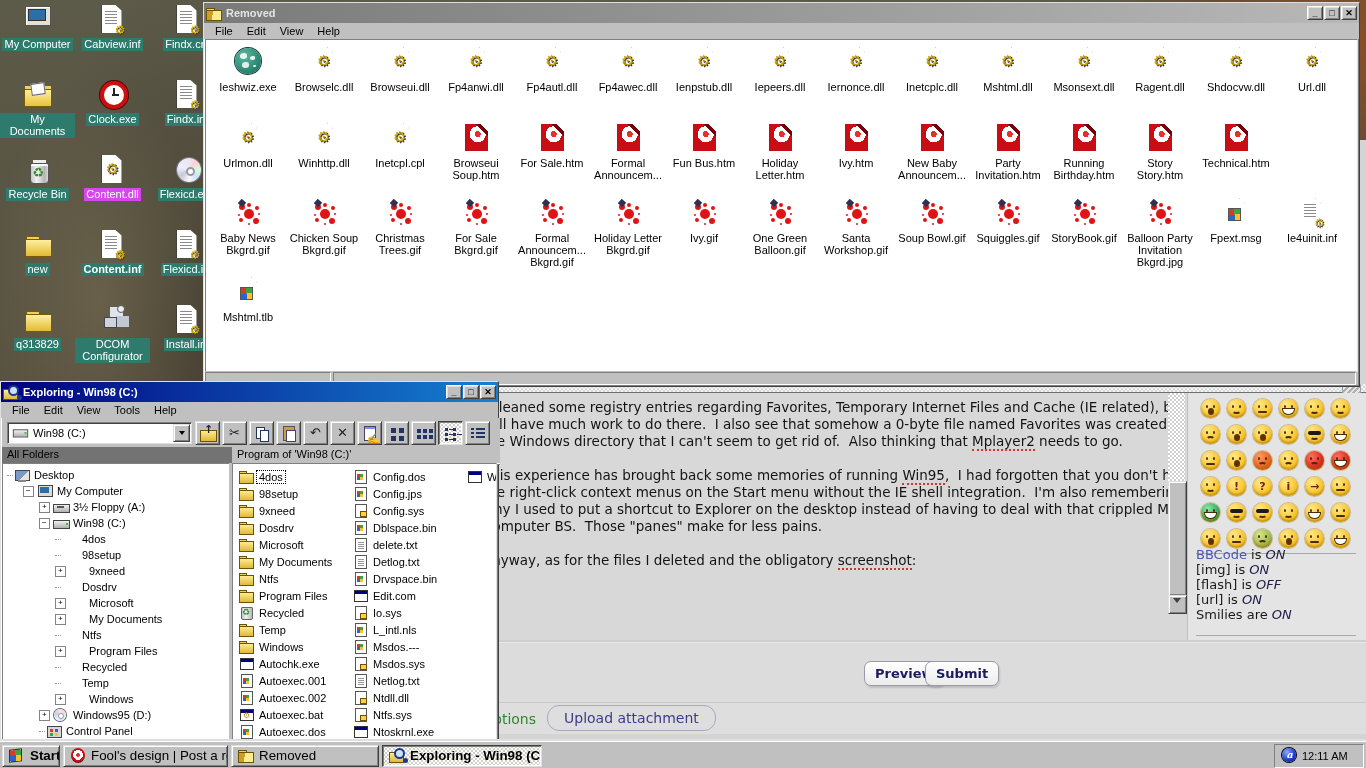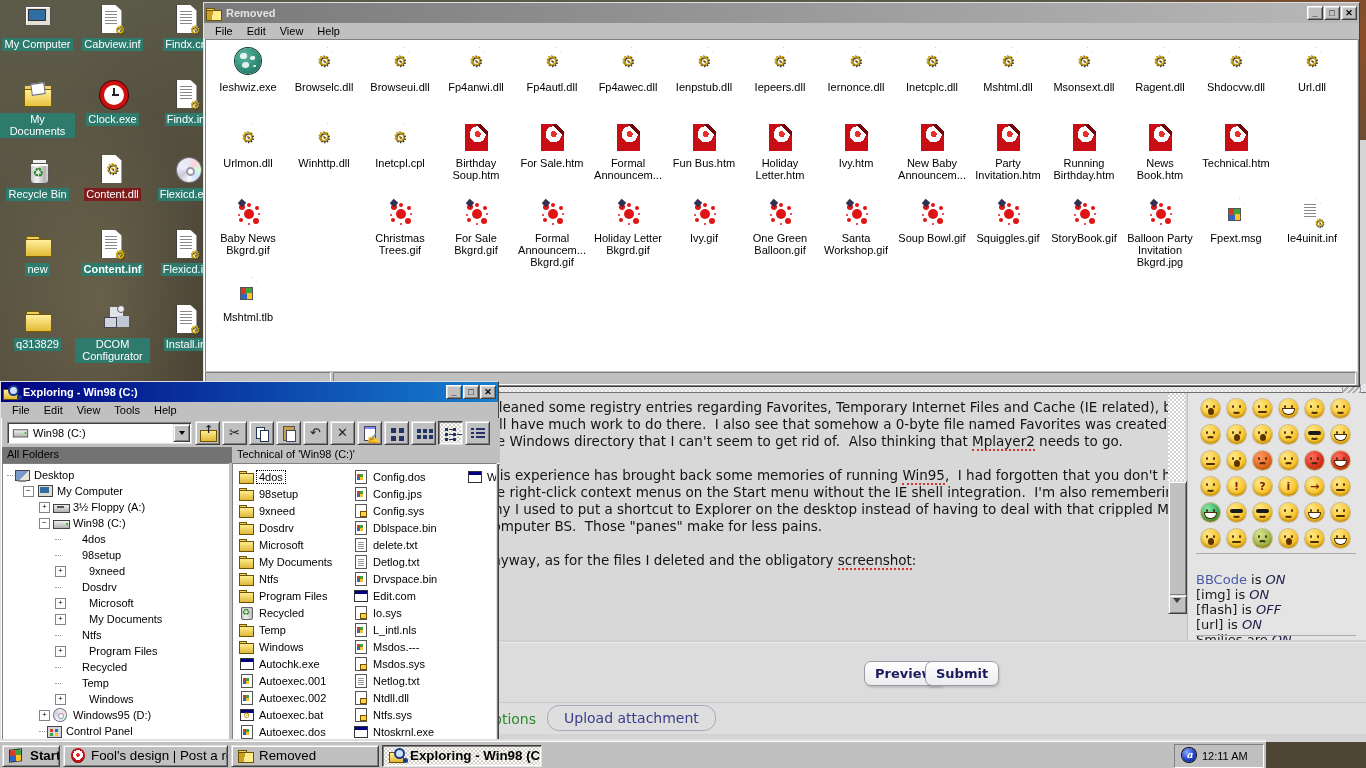--- a/index.html
+++ b/index.html
@@ -196,21 +196,21 @@
   <div id="wallpaper" class="abs"></div>
 
   <div id="desktop-icons" class="abs" style="left:0;top:0;width:230px;height:740px;">
       <div class="dicon" style="left: 0px; top: 4px;"><div class="ic ic-computer"></div><span class="dlabel" style="background: rgb(46, 123, 109);">My Computer</span></div>
       <div class="dicon" style="left: 75px; top: 4px;"><div class="ic ic-inf"></div><span class="dlabel" style="background: rgb(46, 123, 109);">Cabview.inf</span></div>
       <div class="dicon" style="left: 150px; top: 4px;"><div class="ic ic-inf"></div><span class="dlabel" style="background: rgb(46, 123, 109);">Findx.cnt</span></div>
       <div class="dicon" style="left: 0px; top: 79px;"><div class="ic ic-mydocs"></div><span class="dlabel" style="background: rgb(46, 123, 109);">My Documents</span></div>
       <div class="dicon" style="left: 75px; top: 79px; text-decoration: underline;"><div class="ic ic-clock"></div><span class="dlabel" style="background: rgb(46, 123, 109);">Clock.exe</span></div>
       <div class="dicon" style="left: 150px; top: 79px;"><div class="ic ic-inf"></div><span class="dlabel" style="background: rgb(46, 123, 109);">Findx.inf</span></div>
       <div class="dicon" style="left: 0px; top: 154px;"><div class="ic ic-bin"></div><span class="dlabel" style="background: rgb(46, 123, 109);">Recycle Bin</span></div>
-      <div class="dicon" style="left: 75px; top: 154px;"><div class="ic ic-gear"></div><span class="dlabel" style="background: #7f1d1d;">Content.dll</span></div>
+      <div class="dicon" style="left: 75px; top: 154px;"><div class="ic ic-gear"></div><span class="dlabel" style="background: #d946ef;">Content.dll</span></div>
       <div class="dicon" style="left: 150px; top: 154px;"><div class="ic ic-cd"></div><span class="dlabel" style="background: rgb(46, 123, 109);">Flexicd.exe</span></div>
       <div class="dicon" style="left: 0px; top: 229px;"><div class="ic ic-folder"></div><span class="dlabel" style="background: rgb(46, 123, 109);">new</span></div>
       <div class="dicon" style="left: 75px; top: 229px; font-weight: bold;"><div class="ic ic-inf"></div><span class="dlabel" style="background: rgb(46, 123, 109);">Content.inf</span></div>
       <div class="dicon" style="left: 150px; top: 229px;"><div class="ic ic-inf"></div><span class="dlabel" style="background: rgb(46, 123, 109);">Flexicd.inf</span></div>
       <div class="dicon" style="left: 0px; top: 304px; text-decoration: underline;"><div class="ic ic-folder"></div><span class="dlabel" style="background: rgb(46, 123, 109);">q313829</span></div>
       <div class="dicon" style="left: 75px; top: 304px;"><div class="ic ic-dcom"></div><span class="dlabel" style="background: rgb(46, 123, 109);">DCOM Configurator</span></div>
       <div class="dicon" style="left: 150px; top: 304px;"><div class="ic ic-inf"></div><span class="dlabel" style="background: rgb(46, 123, 109);">Install.inf</span></div>
     </div>
 
   <div class="abs" style="left:1354px;top:140px;width:12px;height:248px;background:#d4d4d4;border-left:1px solid #808080;"></div>
@@ -277,21 +277,21 @@
           <span class="smiley f-grin" style="left: 117px; top: 110px;"></span>
           <span class="smiley f-flat" style="left: 143px; top: 110px;"></span>
           <span class="smiley f-open" style="left: 13px; top: 136px;"></span>
           <span class="smiley f-flat" style="left: 39px; top: 136px;"></span>
           <span class="smiley f-frown c-sick" style="left: 65px; top: 136px;"></span>
           <span class="smiley f-open" style="left: 91px; top: 136px;"></span>
           <span class="smiley f-flat" style="left: 117px; top: 136px;"></span>
           <span class="smiley f-grin" style="left: 143px; top: 136px;"></span>
         </div>
       <div class="abs" style="left:8px;top:160px;width:160px;height:1px;background:#aaa;"></div>
-      <div id="bbcode-status" class="abs" style="left:8px;top:179px;">
+      <div id="bbcode-status" class="abs" style="left:8px;top:154px;">
           <div class="bbline"><span class="bblink">BBCode</span><span> is </span><span class="bbstate">ON</span></div>
           <div class="bbline"><span>[img]</span><span> is </span><span class="bbstate">ON</span></div>
           <div class="bbline"><span>[flash]</span><span> is </span><span class="bbstate">OFF</span></div>
           <div class="bbline"><span>[url]</span><span> is </span><span class="bbstate">ON</span></div>
           <div class="bbline"><span>Smilies</span><span> are </span><span class="bbstate">ON</span></div>
         </div>
       <div class="abs" style="left:8px;top:242px;width:160px;height:1px;background:#aaa;"></div>
       <div class="abs" style="left:8px;top:247px;font:bold 14px 'DejaVu Sans',sans-serif;color:#28288a;">Topic review</div>
     </div>
 
@@ -336,32 +336,33 @@
           <div class="fileitem" style="left: 612px; top: 6px;"><div class="ic ic-gear"></div><span class="flabel">Iernonce.dll</span></div>
           <div class="fileitem" style="left: 688px; top: 6px;"><div class="ic ic-gear"></div><span class="flabel">Inetcplc.dll</span></div>
           <div class="fileitem" style="left: 764px; top: 6px;"><div class="ic ic-gear"></div><span class="flabel">Mshtml.dll</span></div>
           <div class="fileitem" style="left: 840px; top: 6px;"><div class="ic ic-gear"></div><span class="flabel">Msonsext.dll</span></div>
           <div class="fileitem" style="left: 916px; top: 6px;"><div class="ic ic-gear"></div><span class="flabel">Ragent.dll</span></div>
           <div class="fileitem" style="left: 992px; top: 6px;"><div class="ic ic-gear"></div><span class="flabel">Shdocvw.dll</span></div>
           <div class="fileitem" style="left: 1068px; top: 6px;"><div class="ic ic-gear"></div><span class="flabel">Url.dll</span></div>
           <div class="fileitem" style="left: 4px; top: 82px;"><div class="ic ic-gear"></div><span class="flabel">Urlmon.dll</span></div>
           <div class="fileitem" style="left: 80px; top: 82px;"><div class="ic ic-gear"></div><span class="flabel">Winhttp.dll</span></div>
           <div class="fileitem" style="left: 156px; top: 82px;"><div class="ic ic-gear"></div><span class="flabel">Inetcpl.cpl</span></div>
-          <div class="fileitem" style="left: 232px; top: 82px;"><div class="ic ic-opera"></div><span class="flabel">Birthday Soup.htm</span></div>
+          <div class="fileitem" style="left: 232px; top: 82px;"><div class="ic ic-opera"></div><span class="flabel">Browseui Soup.htm</span></div>
           <div class="fileitem" style="left: 308px; top: 82px;"><div class="ic ic-opera"></div><span class="flabel">For Sale.htm</span></div>
           <div class="fileitem" style="left: 384px; top: 82px;"><div class="ic ic-opera"></div><span class="flabel">Formal Announcem...</span></div>
           <div class="fileitem" style="left: 460px; top: 82px;"><div class="ic ic-opera"></div><span class="flabel">Fun Bus.htm</span></div>
           <div class="fileitem" style="left: 536px; top: 82px;"><div class="ic ic-opera"></div><span class="flabel">Holiday Letter.htm</span></div>
           <div class="fileitem" style="left: 612px; top: 82px;"><div class="ic ic-opera"></div><span class="flabel">Ivy.htm</span></div>
           <div class="fileitem" style="left: 688px; top: 82px;"><div class="ic ic-opera"></div><span class="flabel">New Baby Announcem...</span></div>
           <div class="fileitem" style="left: 764px; top: 82px;"><div class="ic ic-opera"></div><span class="flabel">Party Invitation.htm</span></div>
           <div class="fileitem" style="left: 840px; top: 82px;"><div class="ic ic-opera"></div><span class="flabel">Running Birthday.htm</span></div>
-          <div class="fileitem" style="left: 916px; top: 82px;"><div class="ic ic-opera"></div><span class="flabel">News Book.htm</span></div>
+          <div class="fileitem" style="left: 916px; top: 82px;"><div class="ic ic-opera"></div><span class="flabel">Story Story.htm</span></div>
           <div class="fileitem" style="left: 992px; top: 82px;"><div class="ic ic-opera"></div><span class="flabel">Technical.htm</span></div>
           <div class="fileitem" style="left: 4px; top: 157px;"><div class="ic ic-splat"></div><span class="flabel">Baby News Bkgrd.gif</span></div>
+          <div class="fileitem" style="left: 80px; top: 157px;"><div class="ic ic-splat"></div><span class="flabel">Chicken Soup Bkgrd.gif</span></div>
           <div class="fileitem" style="left: 156px; top: 157px;"><div class="ic ic-splat"></div><span class="flabel">Christmas Trees.gif</span></div>
           <div class="fileitem" style="left: 232px; top: 157px;"><div class="ic ic-splat"></div><span class="flabel">For Sale Bkgrd.gif</span></div>
           <div class="fileitem" style="left: 308px; top: 157px;"><div class="ic ic-splat"></div><span class="flabel">Formal Announcem... Bkgrd.gif</span></div>
           <div class="fileitem" style="left: 384px; top: 157px;"><div class="ic ic-splat"></div><span class="flabel">Holiday Letter Bkgrd.gif</span></div>
           <div class="fileitem" style="left: 460px; top: 157px;"><div class="ic ic-splat"></div><span class="flabel">Ivy.gif</span></div>
           <div class="fileitem" style="left: 536px; top: 157px;"><div class="ic ic-splat"></div><span class="flabel">One Green Balloon.gif</span></div>
           <div class="fileitem" style="left: 612px; top: 157px;"><div class="ic ic-splat"></div><span class="flabel">Santa Workshop.gif</span></div>
           <div class="fileitem" style="left: 688px; top: 157px;"><div class="ic ic-splat"></div><span class="flabel">Soup Bowl.gif</span></div>
           <div class="fileitem" style="left: 764px; top: 157px;"><div class="ic ic-splat"></div><span class="flabel">Squiggles.gif</span></div>
           <div class="fileitem" style="left: 840px; top: 157px;"><div class="ic ic-splat"></div><span class="flabel">StoryBook.gif</span></div>
@@ -418,21 +419,21 @@
           </button>
           <button class="toolbtn tb-props"></button>
           <button class="toolbtn tb-vlarge"></button>
           <button class="toolbtn tb-vsmall"></button>
           <button class="toolbtn tb-vlist pressed"></button>
           <button class="toolbtn tb-vdetails"></button>
         </span>
     </div>
 
     <div class="abs" style="left:1px;top:65px;width:227px;height:16px;background:#737373;border-bottom:1px solid #808080;box-shadow:inset 0 -1px 0 #fff;padding:1px 0 0 5px;">All Folders</div>
-    <div class="abs" style="left:231px;top:65px;width:263px;height:16px;background:#c0c0c0;border-bottom:1px solid #808080;box-shadow:inset 0 -1px 0 #fff;padding:1px 0 0 5px;">Technical of 'Win98 (C:)'</div>
+    <div class="abs" style="left:231px;top:65px;width:263px;height:16px;background:#c0c0c0;border-bottom:1px solid #808080;box-shadow:inset 0 -1px 0 #fff;padding:1px 0 0 5px;">Program of 'Win98 (C:)'</div>
 
     <div class="abs" style="left:1px;top:81px;width:227px;height:305px;background:#fff;border:1px solid;border-color:#808080 #dfdfdf #dfdfdf #808080;overflow:hidden;">
       <div id="tree" style="padding:3px 0 0 4px;">
           <div class="treerow">
             <span style="width: 0px; flex: 0 0 auto;"></span>
             <span class="stub"></span>
             <span class="ti ti-desktop"></span>
             <span style="margin-left: 3px;">Desktop</span>
           </div>
           <div class="treerow">
@@ -671,21 +672,21 @@
         </div>
       <div id="contents-col-2" class="abs" style="left:234px;top:4px;width:60px;">
           <div class="listrow">
             <span class="fi fi-dos"></span>
             <span class="llabel">W98</span>
           </div>
         </div>
     </div>
   </div>
 
-  <div class="abs" style="left:0;top:741px;width:1266px;height:27px;background:#c0c0c0;border-top:1px solid #fff;box-shadow:0 -2px 0 #dfdfdf;">
+  <div class="abs" style="left:0;top:741px;width:1366px;height:27px;background:#c0c0c0;border-top:1px solid #fff;box-shadow:0 -2px 0 #dfdfdf;">
     <div style="display:flex;align-items:center;height:100%;padding:0 2px;gap:3px;">
       <button class="raised taskbtn" style="width:58px;flex:none;font-weight:bold;">
         <span class="ti ti-startflag"></span>
         <span>Start</span>
       </button>
       <span id="task-buttons" style="display:flex;gap:3px;flex:none;">
           <button class="raised taskbtn" style="width: 165px;">
             <span class="ti ti-opera"></span>
             <span>Fool's design | Post a reply...</span>
           </button>

